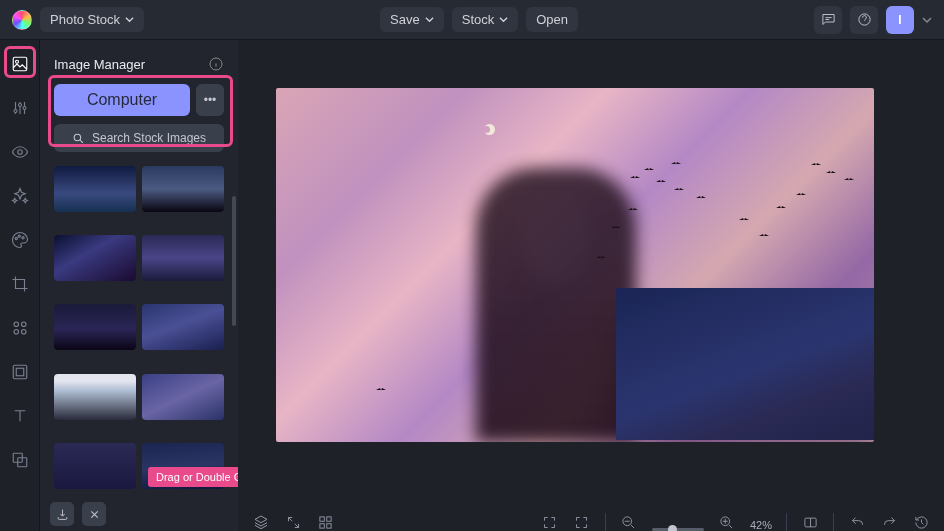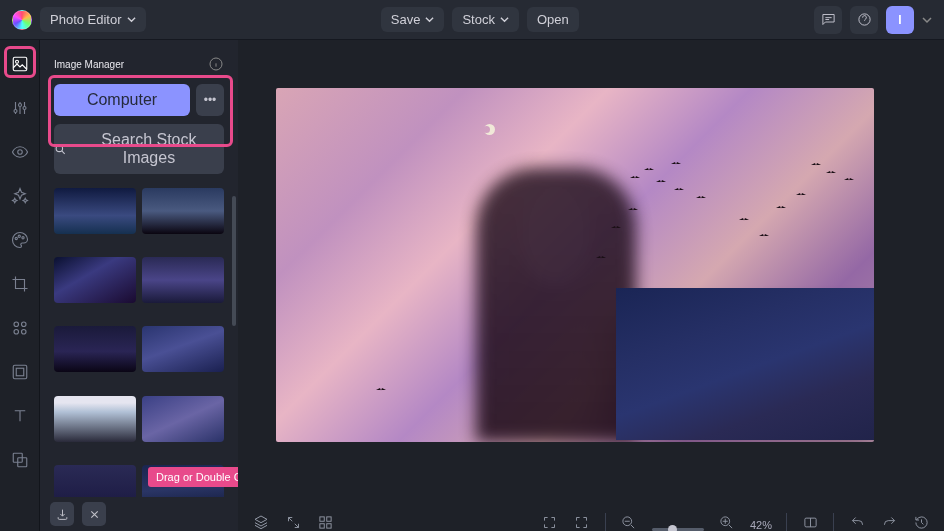--- a/index.html
+++ b/index.html
@@ -11,27 +11,27 @@
 .spacer { flex: 1; }
 .top-icon-btn { width: 28px; height: 28px; border-radius: 6px; background: #30353f; display: flex; align-items: center; justify-content: center; cursor: pointer; color: #c5c5d0; }
 .avatar { background: #8b93ff; color: #fff; font-weight: 600; font-size: 12px; }
 
 .left-rail { position: absolute; top: 40px; left: 0; width: 40px; height: calc(100% - 40px); background: #1e2128; display: flex; flex-direction: column; align-items: center; padding-top: 10px; gap: 16px; border-right: 1px solid #12151b; }
 .rail-icon { width: 28px; height: 28px; display: flex; align-items: center; justify-content: center; color: #7a8090; cursor: pointer; border-radius: 6px; }
 .rail-icon.active { color: #fff; }
 
 .side-panel { position: absolute; top: 40px; left: 40px; width: 198px; height: calc(100% - 40px); background: #22252e; padding: 16px 14px 0; }
 .panel-header { display: flex; justify-content: space-between; align-items: center; margin-bottom: 12px; }
-.panel-title { font-size: 10px; font-weight: 500; color: #e8e8ee; }
+.panel-title { font-size: 13px; font-weight: 500; color: #e8e8ee; }
 .info-icon { color: #888; cursor: pointer; }
 
 .upload-row { display: flex; gap: 6px; margin-bottom: 8px; }
 .computer-btn { flex: 1; background: #8b93ff; color: #252a3a; border: none; border-radius: 6px; padding: 7px 0; font-size: 16px; font-weight: 500; cursor: pointer; }
 .more-btn { width: 28px; background: #3a3f4c; color: #c5c5d0; border: none; border-radius: 6px; cursor: pointer; font-size: 12px; display: flex; align-items: center; justify-content: center; }
-.search-btn { width: 100%; background: #3a3f4c; color: #c5c5d0; border: none; border-radius: 6px; padding: 7px 0; font-size: 16px; cursor: pointer; display: flex; align-items: center; justify-content: flex-end; gap: 7px; }
+.search-btn { width: 100%; background: #3a3f4c; color: #c5c5d0; border: none; border-radius: 6px; padding: 7px 0; font-size: 12px; cursor: pointer; display: flex; align-items: center; justify-content: center; gap: 7px; }
 
 .thumb-grid { display: grid; grid-template-columns: 1fr 1fr; gap: 6px; margin-top: 14px; overflow-y: auto; height: 340px; }
 .thumb { width: 100%; height: 46px; border-radius: 4px; cursor: pointer; }
 
 .scroll-track { position: absolute; right: 2px; top: 156px; width: 4px; height: 130px; background: #444a55; border-radius: 2px; }
 
 .canvas-area { position: absolute; top: 40px; left: 238px; right: 0; bottom: 34px; background: #1e2128; }
 .canvas-img { position: absolute; top: 48px; left: 38px; width: 598px; height: 354px; border-radius: 2px; overflow: hidden; }
 .sky-bg { width: 100%; height: 100%; background: linear-gradient(135deg, #d9a5b5 0%, #c091bf 20%, #e8b5c5 35%, #b488c5 50%, #d5a8b0 65%, #9468a5 80%, #b590a5 100%); position: relative; }
 .silhouette { position: absolute; left: 200px; top: 80px; width: 160px; height: 274px; background: radial-gradient(ellipse 60px 80px at 50% 25%, #2a1825 0%, #2a1825 60%, transparent 60%), linear-gradient(#2a1825, #1a0815); border-radius: 60px 60px 0 0; filter: blur(8px); opacity: 0.85; }
@@ -58,21 +58,21 @@
 .hl2 { top: 75px; left: 48px; width: 185px; height: 72px; }
 
 svg { display: block; }
 </style>
 </head>
 <body>
 
 <div class="top-bar">
   <div class="logo"></div>
   <button class="dropdown-btn">
-    <span>Photo Editor</span>
+    <span>Photo Stock</span>
     <svg width="9" height="9" viewBox="0 0 10 10">
         <path d="M1 3l4 4 4-4" stroke="currentColor" stroke-width="1.5" fill="none"></path>
       </svg>
   </button>
   <div class="spacer"></div>
   <button class="dropdown-btn">
     <span>Save</span>
     <svg width="9" height="9" viewBox="0 0 10 10">
         <path d="M1 3l4 4 4-4" stroke="currentColor" stroke-width="1.5" fill="none"></path>
       </svg>

